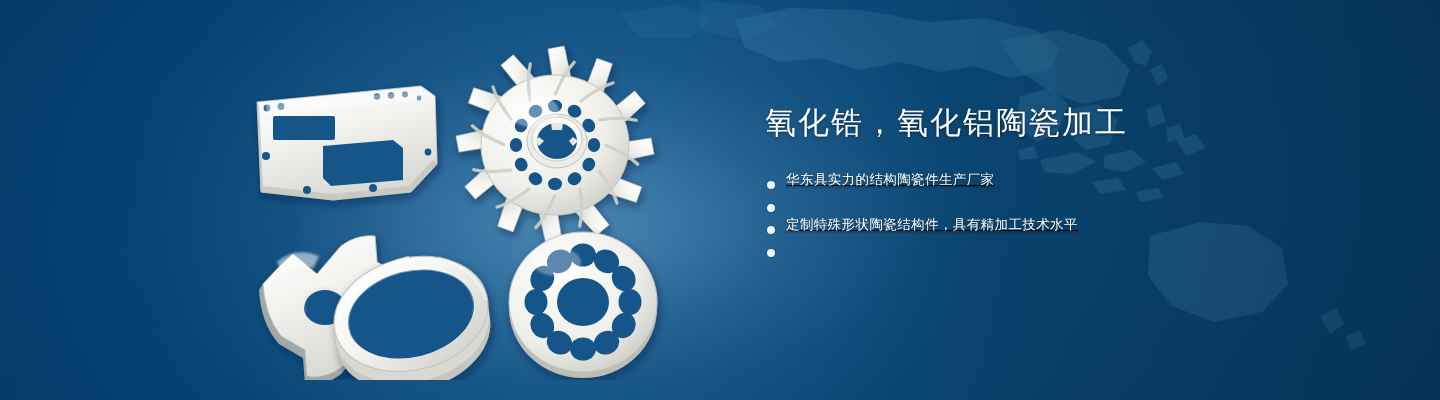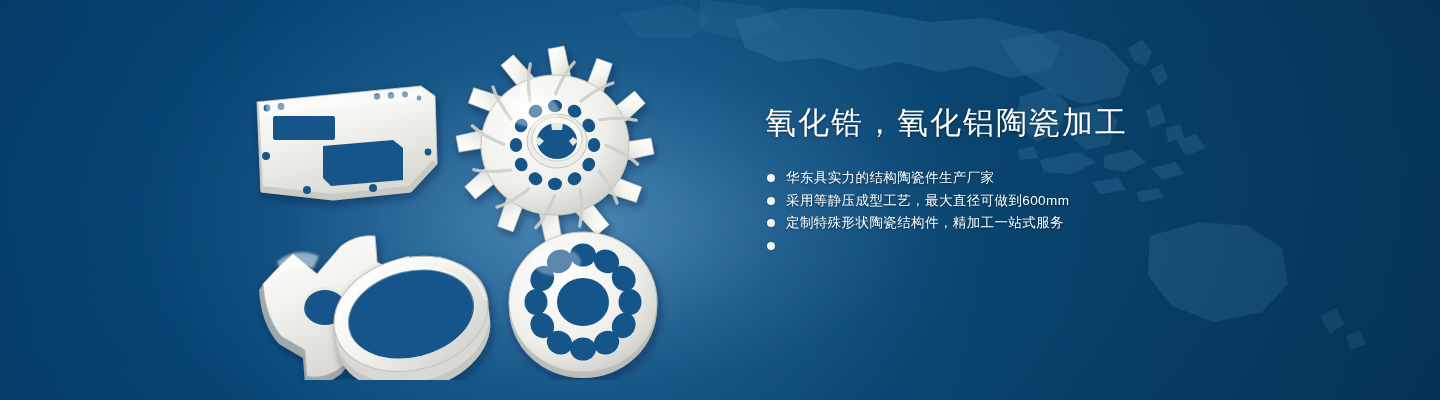--- a/index.html
+++ b/index.html
@@ -51,23 +51,24 @@
     line-height:1.25;
     font-weight:400;
     text-shadow:0 1px 3px rgba(0,0,0,0.45);
     white-space:nowrap;
   }
   .bullets{
     margin-top:24px;
     list-style:none;padding:0;margin-left:2px;
   }
   .bullet{
-    display:flex;align-items:center;
+    display:flex;align-items:flex-end;
     height:22.5px;
     margin-bottom:0px;
+    text-decoration:underline;
   }
   .dot{
     width:8px;height:8px;border-radius:50%;
     background:#f2f6f9;
     flex:0 0 auto;margin-right:11px;
     box-shadow:0 0 2px rgba(0,0,0,0.35);
   }
   .bullet-text{
     color:#ffffff;
     font-size:13.5px;
@@ -399,25 +400,24 @@
   <div class="copy">
     <div class="headline">氧化锆，氧化铝陶瓷加工</div>
 
     <ul class="bullets">
       <li class="bullet">
         <span class="dot"></span>
         <span class="bullet-text">华东具实力的结构陶瓷件生产厂家</span>
       </li>
       <li class="bullet">
         <span class="dot"></span>
-        <span class="bullet-text">采用等静压成型工艺，最大直径可做到600mm</span>
       </li>
       <li class="bullet">
         <span class="dot"></span>
-        <span class="bullet-text">定制特殊形状陶瓷结构件，精加工一站式服务</span>
+        <span class="bullet-text">定制特殊形状陶瓷结构件，具有精加工技术水平</span>
       </li>
       <li class="bullet">
         <span class="dot"></span>
       </li>
     </ul>
   </div>
 
 </div>
 
 </body></html>

